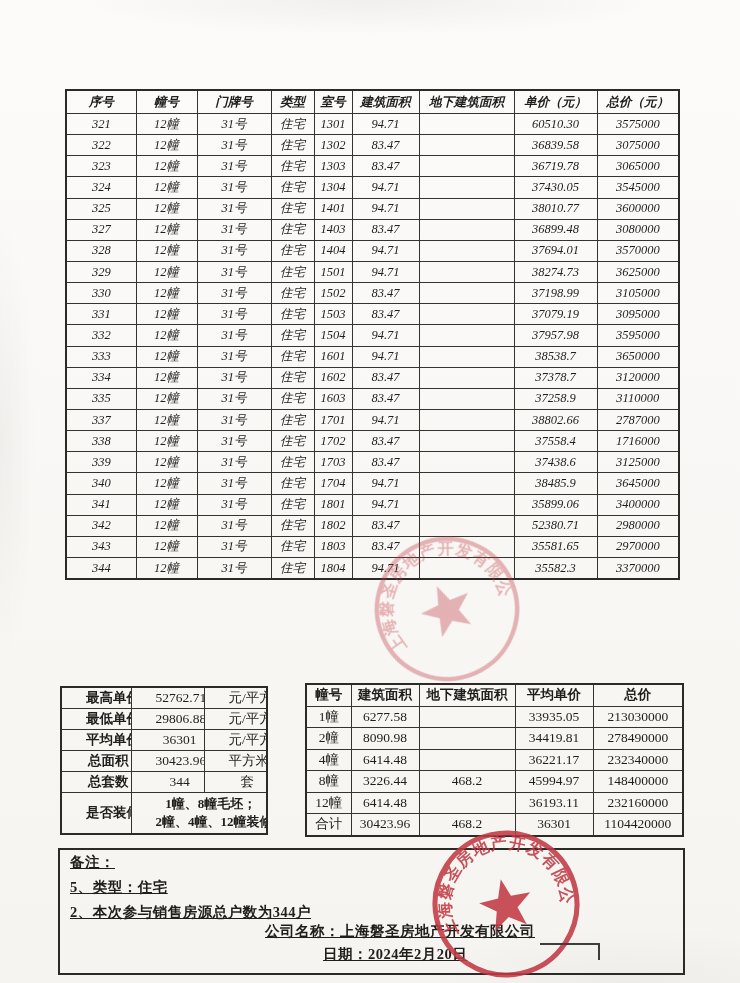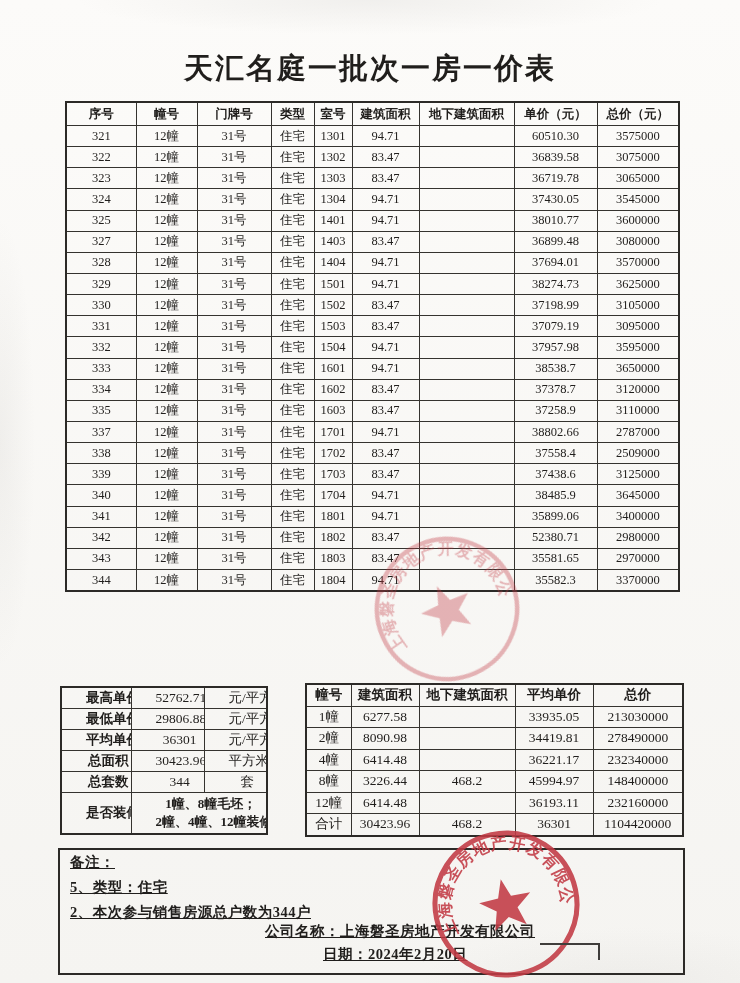--- a/index.html
+++ b/index.html
@@ -15,21 +15,21 @@
   }
   .doc-title{
     position:absolute;top:49px;left:0;width:740px;text-align:center;
     font-size:29px;font-weight:700;letter-spacing:2px;
   }
   table{border-collapse:collapse;position:absolute;table-layout:fixed;}
   td,th{
     border:1px solid #35332f;text-align:center;padding:0;
     overflow:hidden;white-space:nowrap;font-weight:normal;
   }
-  .price-table{left:65px;top:101px;width:613px;font-size:12.5px;border:2px solid #2c2a27;}
+  .price-table{left:65px;top:89px;width:613px;font-size:12.5px;border:2px solid #2c2a27;font-style:italic;}
   .price-table th{height:22px;font-weight:700;font-size:12.5px;}
   .price-table td{height:20.15px;}
   .stats-table{left:60px;top:686px;width:206px;font-size:13.5px;border:2px solid #2c2a27;}
   .stats-table td{height:20px;padding-left:24px;}
   .stats-table td.lbl{font-weight:700;}
   .stats-table tr.tall td{height:40px;}
   .stats-table .two-line div{line-height:1.4;font-size:13px;font-weight:700;}
   .bldg-table{left:305px;top:683px;width:377px;font-size:13.5px;border:2px solid #2c2a27;}
   .bldg-table th{height:20.5px;font-weight:700;font-size:13.5px;}
   .bldg-table td{height:20.5px;}
@@ -55,21 +55,20 @@
   .corner-mark{
     position:absolute;left:540px;top:943px;width:58px;height:15px;
     border-top:2px solid #3f3d3b;border-right:2px solid #3f3d3b;
   }
 </style>
 </head>
 <body>
 
 <div class="page">
 
-  <div class="doc-title">天汇名庭一批次一房一价表</div>
 
   <table class="price-table">
     <colgroup>
       <col style="width:70px">
         <col style="width:61px">
         <col style="width:74px">
       <col style="width:43px">
         <col style="width:38px">
         <col style="width:67px">
       <col style="width:95px">
@@ -257,21 +256,21 @@
         </tr>
         <tr>
           <td>338</td>
           <td>12幢</td>
           <td>31号</td>
           <td>住宅</td>
           <td>1702</td>
           <td>83.47</td>
           <td></td>
           <td>37558.4</td>
-          <td>2509000</td>
+          <td>1716000</td>
         </tr>
         <tr>
           <td>339</td>
           <td>12幢</td>
           <td>31号</td>
           <td>住宅</td>
           <td>1703</td>
           <td>83.47</td>
           <td></td>
           <td>37438.6</td>

